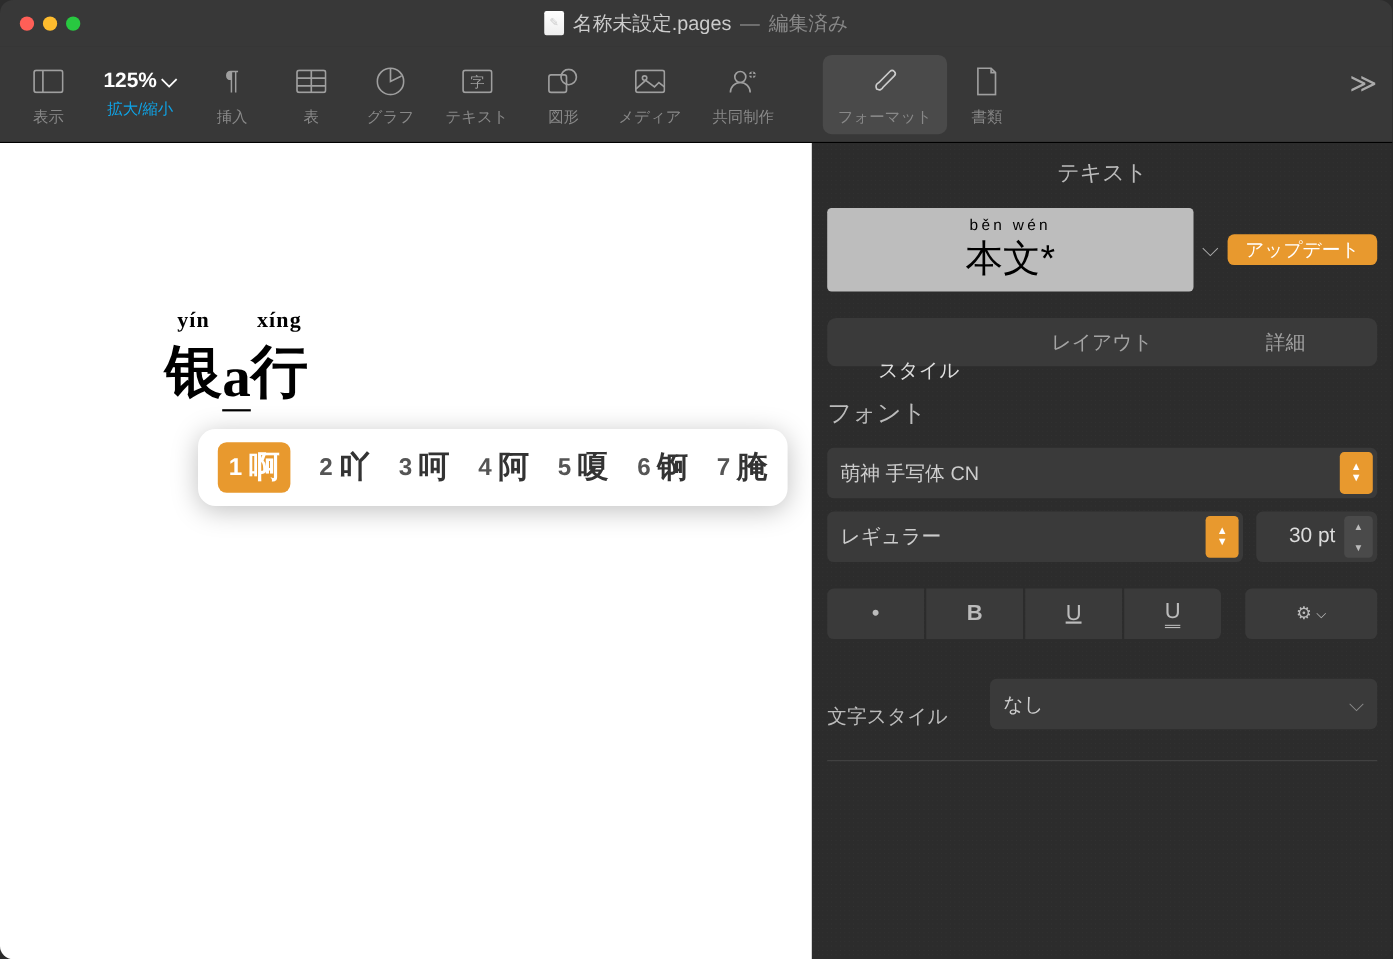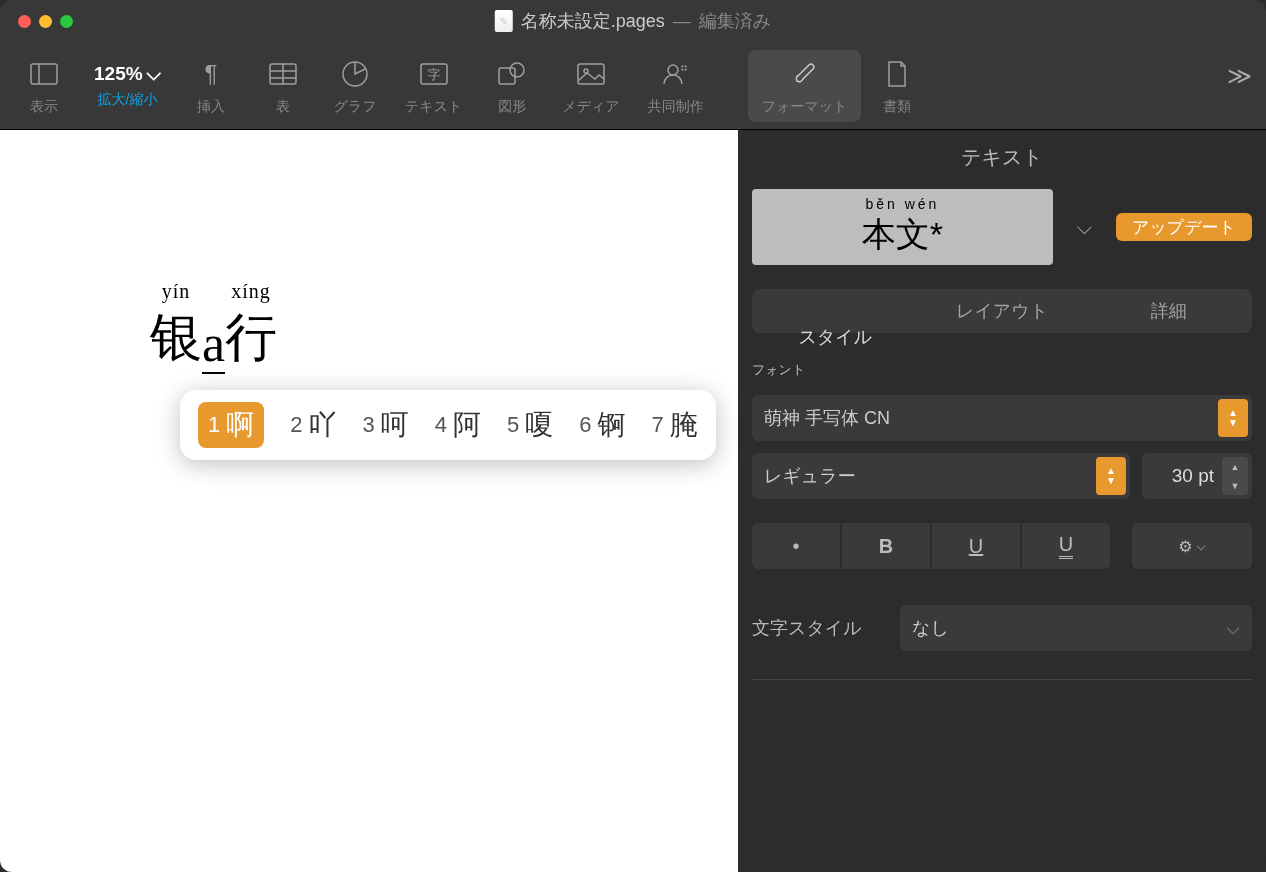--- a/index.html
+++ b/index.html
@@ -17,61 +17,61 @@
 .toolbar { height: 88px; background: #383838; display: flex; align-items: center; padding: 0 8px; border-bottom: 1px solid #000; position: relative; }
 .tool { display: flex; flex-direction: column; align-items: center; gap: 6px; padding: 0 14px; color: #888; font-size: 14px; cursor: pointer; }
 .tool .iconbox { width: 44px; height: 36px; display: flex; align-items: center; justify-content: center; color: #9f9f9f; }
 .tool.active { background: #4a4a4a; border-radius: 8px; padding-top:6px; padding-bottom:6px; }
 .zoom { display:flex; flex-direction:column; align-items:center; gap:6px; padding: 0 14px; }
 .zoom .zb { display:flex; align-items:flex-start; gap:4px; color:#fff; font-size:19px; font-weight:600; }
 .zoom .zl { color:#0ea5e9; font-size:14px; }
 .more { position:absolute; right:14px; top:20px; color:#aaa; font-size:24px; cursor:pointer; }
 
 .main { display: flex; height: calc(872px - 42px - 88px); }
-.canvas { width: 738px; background: #fff; position: relative; }
+.canvas { width: 738px; background: #fff; position: relative; font-weight: bold; }
 .doc-text { position: absolute; left: 150px; top: 150px; }
 .ruby { display: inline-flex; flex-direction: column; align-items: center; }
 .ruby .rt { font-size: 20px; font-family: "Comic Sans MS", cursive; letter-spacing:1px; }
 .ruby .rb { font-size: 52px; font-family: "Kaiti SC","STKaiti",serif; }
 .typed { font-size: 52px; font-family: serif; border-bottom: 2px solid #000; vertical-align: bottom; }
 
 .ime { position: absolute; left: 180px; top: 260px; background: #fff; border-radius: 16px; box-shadow: 0 4px 24px rgba(0,0,0,0.25); padding: 12px 18px; display: flex; gap: 26px; align-items:center; }
 .cand { font-size: 28px; color: #333; display: flex; align-items: center; gap: 6px; cursor:pointer; }
 .cand .num { font-size: 22px; color: #555; }
 .cand.sel { background: #e8992e; color: #fff; padding: 4px 10px; border-radius: 8px; }
 .cand.sel .num { color: #fff; }
 
 .inspector { flex: 1; background: #2c2c2c; background-image: radial-gradient(#333 0.5px, transparent 0.5px); background-size: 4px 4px; padding: 14px 14px; color: #ccc; overflow-y:auto; }
 .inspector-title { text-align: center; font-size: 20px; color: #bbb; margin-bottom: 18px; }
-.style-preview-row { display:flex; align-items:center; gap:24px; margin-bottom: 24px; }
+.style-preview-row { display:flex; align-items:center; gap:8px; margin-bottom: 24px; }
 .style-preview { flex:1; background: #bdbdbd; height: 76px; display:flex; flex-direction:column; align-items:center; justify-content:center; color:#000; font-family: "Comic Sans MS", cursive; border-radius:4px; position:relative; }
 .style-preview .sr { font-size: 14px; letter-spacing:3px; }
 .style-preview .sb { font-size: 34px; }
 .chev { color:#aaa; font-size:20px; cursor:pointer; }
 .update-btn { background: #e8992e; color:#fff; height: 28px; padding: 0 16px; border-radius: 6px; font-size: 17px; display:flex; align-items:center; cursor:pointer; font-weight:500; }
 
 .tabs { display:flex; background:#3a3a3a; border-radius:8px; height:44px; margin-bottom:28px; }
 .tab { flex:1; display:flex; align-items:center; justify-content:center; font-size:18px; color:#a3a3a3; cursor:pointer; }
 .tab.active { background:#5a5a5a; border-radius:8px; color:#ddd;margin-top:48px; }
 
-.section-label { font-size: 13px; color:#bbb; margin-bottom: 16px; font-weight:500; }
+.section-label { font-size: 22px; color:#bbb; margin-bottom: 16px; font-weight:500; }
 .select { background:#3a3a3a; border-radius:6px; height: 46px; display:flex; align-items:center; padding:0 12px; color:#ccc; font-size:18px; position:relative; margin-bottom:12px; cursor:pointer; }
 .select .arrows { position:absolute; right:4px; top:4px; bottom:4px; width:30px; background:#e8992e; border-radius:4px; display:flex; flex-direction:column; align-items:center; justify-content:center; color:#fff; font-size:10px; line-height:10px; }
 .row { display:flex; gap:12px; margin-bottom:12px; }
 .size-input { width:110px; background:#3a3a3a; border-radius:6px; height:46px; display:flex; align-items:center; justify-content:flex-end; padding-right:38px; color:#ddd; font-size:19px; position:relative; }
 .spin { position:absolute; right:4px; top:4px; bottom:4px; width:26px; background:#4a4a4a; border-radius:4px; display:flex; flex-direction:column; }
 .spin div { flex:1; display:flex; align-items:center; justify-content:center; color:#bbb; font-size:9px; cursor:pointer; }
 
 .btn-row { display:flex; gap:2px; margin-bottom:24px; }
 .bbtn { flex:1; height:46px; background:#3a3a3a; display:flex; align-items:center; justify-content:center; color:#bbb; font-size:20px; cursor:pointer; }
 .bbtn:first-child { border-radius:6px 0 0 6px; } .bbtn:last-child { border-radius:0 6px 6px 0; }
 .bbtn .b { font-weight:bold; } .bbtn .u { text-decoration:underline; }
 .gear-btn { width:120px; height:46px; background:#3a3a3a; border-radius:6px; display:flex; align-items:center; justify-content:center; gap:4px; color:#bbb; cursor:pointer; margin-left:10px; }
 
-.field-row { display:flex; align-items:center; gap:18px; margin-bottom: 28px; }
+.field-row { display:flex; align-items:flex-end; gap:18px; margin-bottom: 28px; }
 .field-row .fl { font-size:18px; color:#bbb; width:130px; }
 .field-row .fv { flex:1; }
 .colorswatch { width:86px; height:34px; background:#000; border-radius:4px; border:1px solid #555; cursor:pointer; }
 .colorwheel { width:34px; height:34px; border-radius:50%; background: conic-gradient(red,yellow,lime,cyan,blue,magenta,red); cursor:pointer; }
 .updown { font-size:14px; color:#aaa; margin-left:4px; }
 hr { border:none; border-top:1px solid #444; margin: 24px 0; }
 
 svg { display:block; }
 </style>
 </head>

